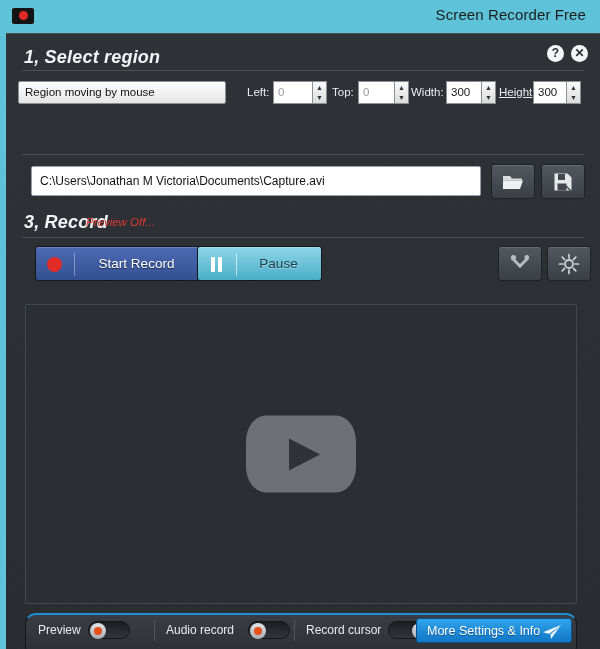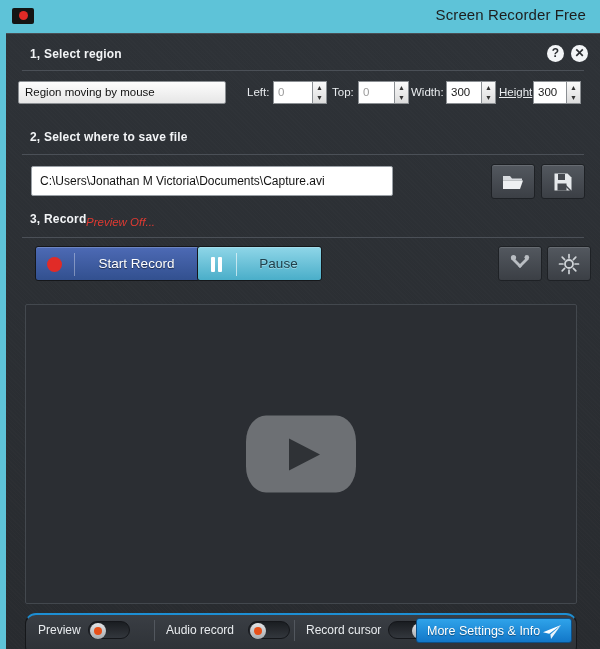--- a/index.html
+++ b/index.html
@@ -76,25 +76,25 @@
     position: absolute;
     top: 33px; left: 0;
     width: 6px; height: 616px;
     background: #5ec3d8;
   }
 
   
   .sec-head {
     position: absolute;
     color: #f2f4f6;
-    font-size: 12px;
+    font-size: 18px;
+    font-style: italic;
     font-weight: bold;
     letter-spacing: .2px;
     white-space: nowrap;
-    margin-left: 6px;
   }
   .sec-note {
     position: absolute;
     color: #e03a32;
     font-size: 11.5px;
     font-style: italic;
   }
   .hr {
     position: absolute;
     height: 1px;
@@ -172,21 +172,21 @@
     text-align: center;
     line-height: 11px;
   }
   .spin .up { top: 0; }
   .spin .dn { bottom: 0; line-height: 9px; }
 
   
   .path-input {
     position: absolute;
     left: 31px; top: 165px;
-    width: 362px; height: 30px;
+    width: 450px; height: 30px;
     background: #ffffff;
     border: 1px solid #9aa0a6;
     border-radius: 2px;
     font-size: 12px;
     color: #121212;
     line-height: 28px;
     padding-left: 8px;
     white-space: nowrap;
     overflow: hidden;
   }
@@ -391,21 +391,20 @@
       <div class="dn">▼</div>
     </div>
 
     <div class="fld-label" style="left:493px; top:52px;text-decoration:underline;">Height</div>
     <div class="num-input" style="left:527px; top:47px; width:33px;">300</div>
     <div class="spin" style="left:560px; top:47px;">
       <div class="up">▲</div>
       <div class="dn">▼</div>
     </div>
 
-    <div class="sec-head" style="left:18px; top:96px;">2, Select where to save file</div>
     <div class="hr" style="top:120px;"></div>
 
     <div class="path-input" style="top:132px; left:25px;">C:\Users\Jonathan M Victoria\Documents\Capture.avi</div>
 
     <div class="icon-btn" style="left:485px; top:130px;">
       <svg width="22" height="18" viewBox="0 0 22 18">
         <path d="M1 3h7l2 2.5h10v2H1z" fill="#d8dbdf"></path>
         <path d="M1 7.5h20l-3 8.5H1z" fill="#eef0f2"></path>
       </svg>
     </div>

